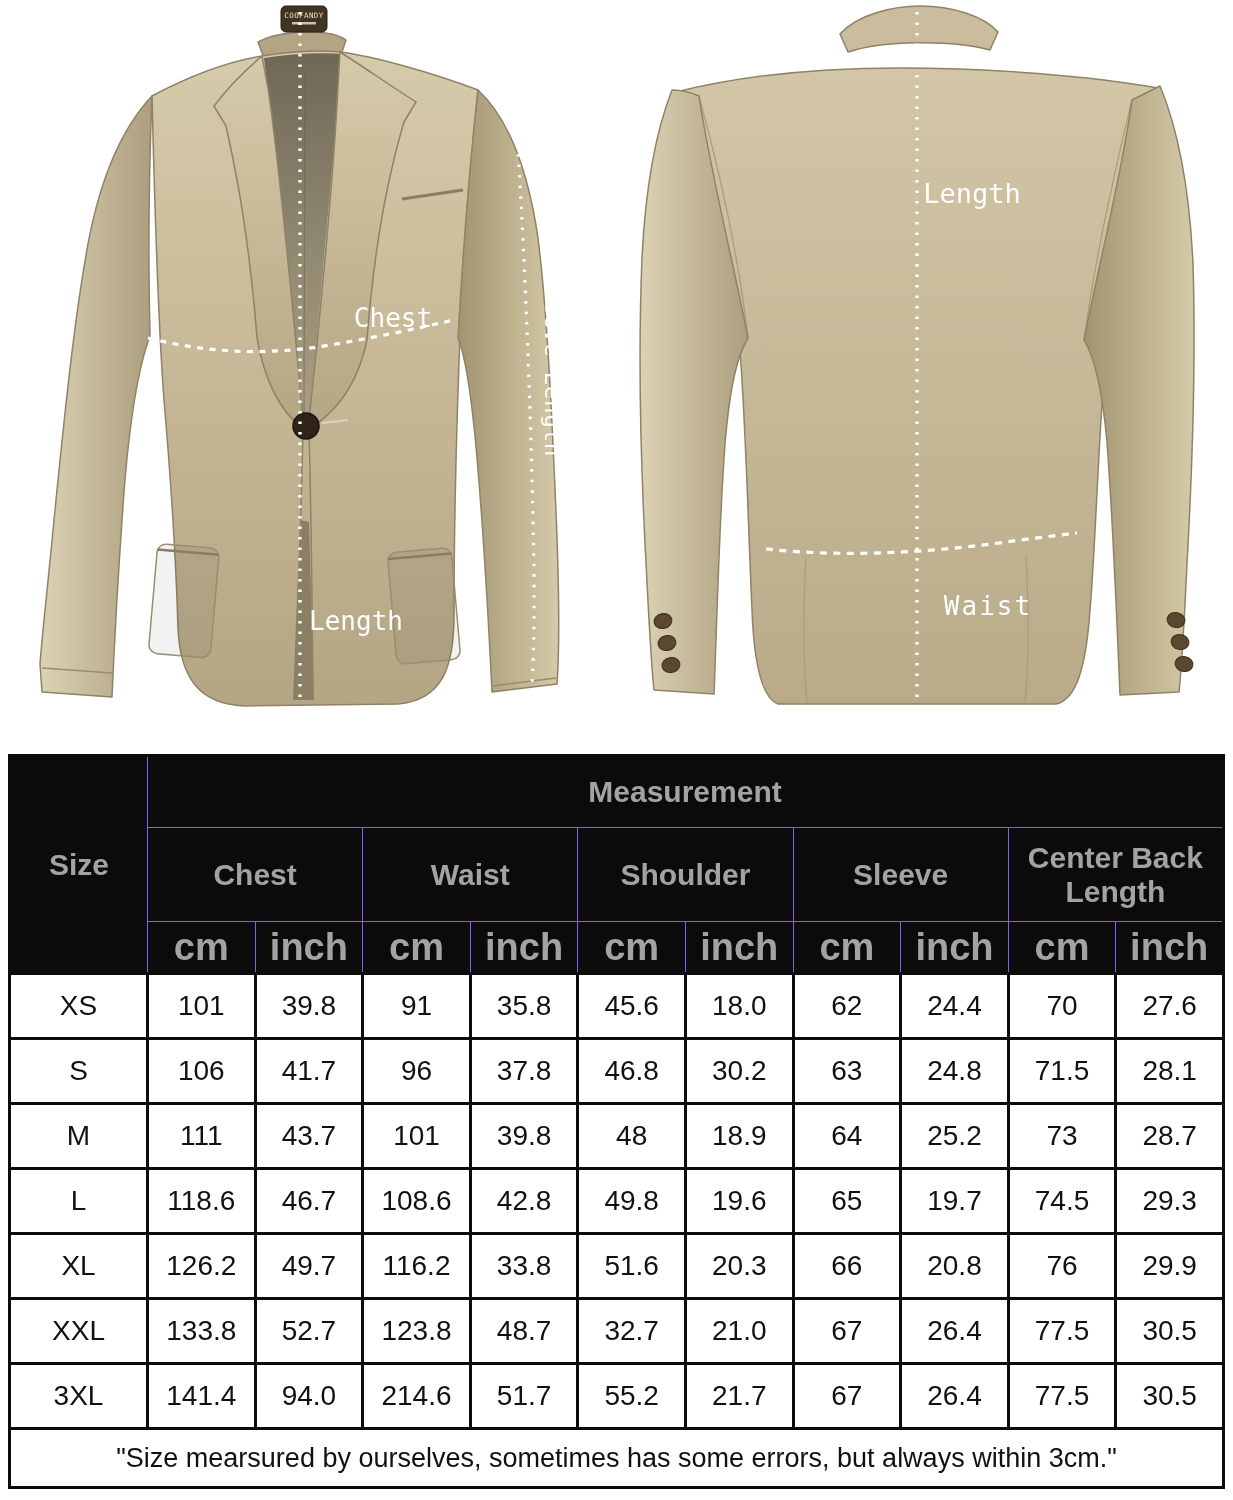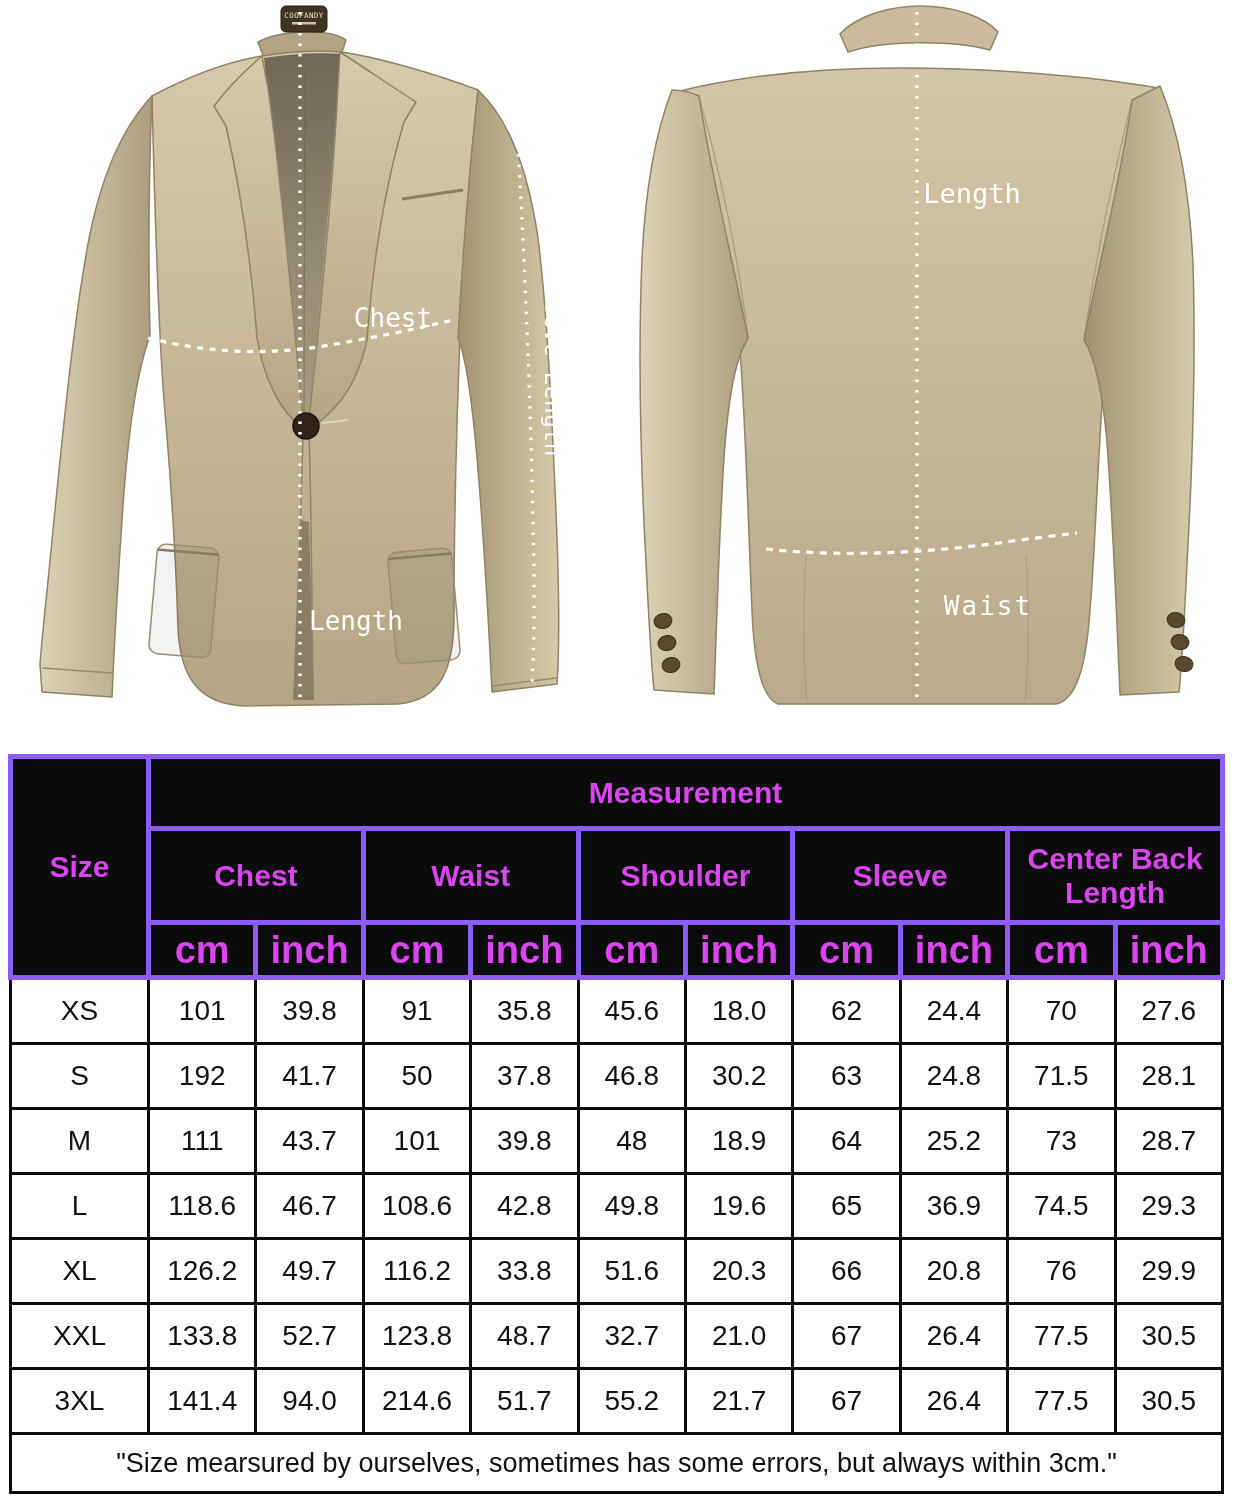--- a/index.html
+++ b/index.html
@@ -4,21 +4,21 @@
 <style>
   html,body{margin:0;padding:0;background:#ffffff;}
   body{width:1233px;font-family:"Liberation Sans",sans-serif;}
   .page{width:1233px;height:1500px;background:#fff;overflow:hidden;}
   .figure{width:989px;height:752px;position:relative;background:#fff;}
   .figure svg{display:block;}
 
   .table-wrap{padding:2px 8px 0 8px;}
   table.size-table{width:100%;border-collapse:collapse;table-layout:fixed;border:3px solid #0c0c0c;}
   table.size-table thead th{
-    background:#0b0b0b;color:#d946ef;border:5px solid #8b5cf6;
+    background:#0b0b0b;color:#a3a3a3;border:1px solid #8b5cf6;
     font-weight:bold;font-size:30px;line-height:1.12;padding:2px 6px;vertical-align:middle;text-align:center;
   }
   table.size-table .r1{height:72px;}
   table.size-table .r2{height:94px;}
   table.size-table .r3 th{font-size:38px;height:46px;}
   table.size-table tbody th, table.size-table tbody td{
     background:#ffffff;color:#111111;border:3px solid #0c0c0c;
     font-weight:normal;font-size:28px;text-align:center;vertical-align:middle;height:62px;padding:0 2px;
   }
   table.size-table tfoot td{
@@ -205,23 +205,23 @@
           <td>35.8</td>
           <td>45.6</td>
           <td>18.0</td>
           <td>62</td>
           <td>24.4</td>
           <td>70</td>
           <td>27.6</td>
         </tr>
         <tr>
           <th>S</th>
-          <td>192</td>
+          <td>106</td>
           <td>41.7</td>
-          <td>50</td>
+          <td>96</td>
           <td>37.8</td>
           <td>46.8</td>
           <td>30.2</td>
           <td>63</td>
           <td>24.8</td>
           <td>71.5</td>
           <td>28.1</td>
         </tr>
         <tr>
           <th>M</th>
@@ -238,21 +238,21 @@
         </tr>
         <tr>
           <th>L</th>
           <td>118.6</td>
           <td>46.7</td>
           <td>108.6</td>
           <td>42.8</td>
           <td>49.8</td>
           <td>19.6</td>
           <td>65</td>
-          <td>36.9</td>
+          <td>19.7</td>
           <td>74.5</td>
           <td>29.3</td>
         </tr>
         <tr>
           <th>XL</th>
           <td>126.2</td>
           <td>49.7</td>
           <td>116.2</td>
           <td>33.8</td>
           <td>51.6</td>

